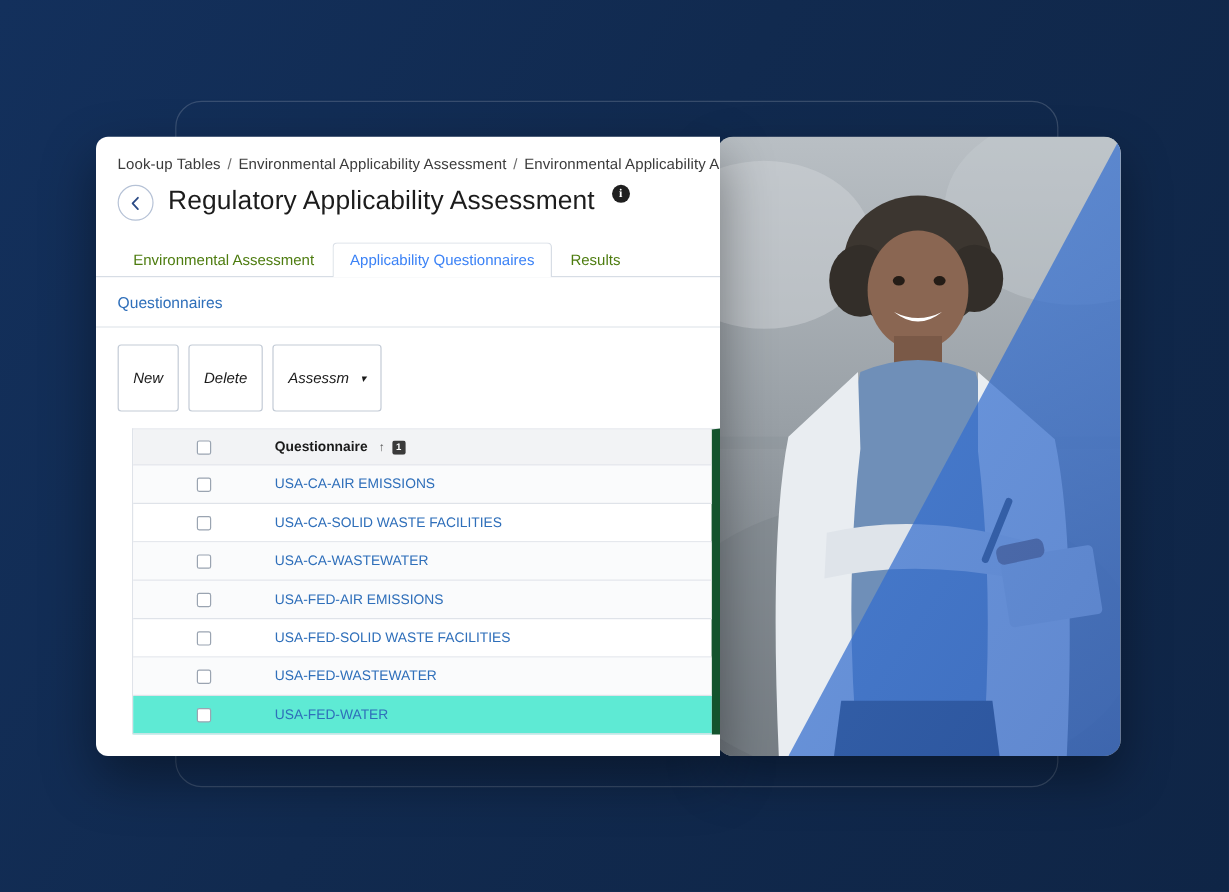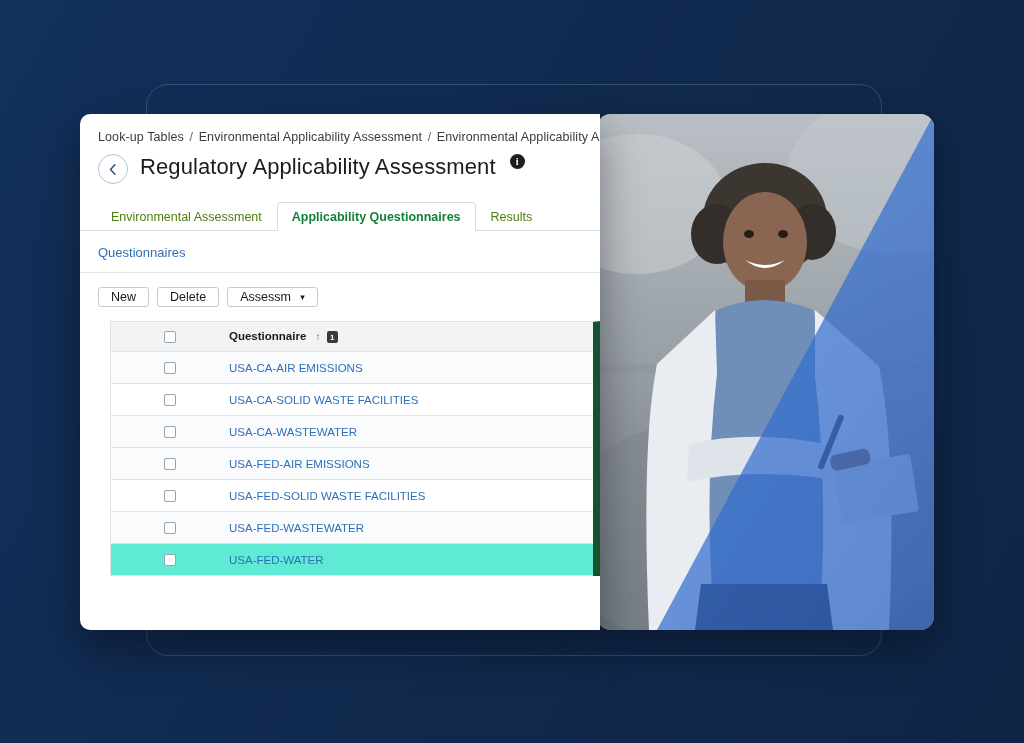--- a/index.html
+++ b/index.html
@@ -132,22 +132,22 @@
     background: transparent;
     cursor: pointer;
     white-space: nowrap;
     position: relative;
     top: 1px;
   }
   .tab.active {
     background: #ffffff;
     border-color: #d7dde5;
     border-radius: 4px 4px 0 0;
-    font-weight: bold;
-    color: #15803d;
+    font-weight: normal;
+    color: #3b82f6;
   }
 
   .section-title {
     font-size: 13px;
     color: #2f6fba;
     font-weight: normal;
     padding: 14px 0 12px 18px;
     border-bottom: 1px solid #e2e6ec;
   }
 
@@ -155,23 +155,24 @@
     display: flex;
     gap: 8px;
     padding: 14px 0 14px 18px;
   }
   .btn {
     font-size: 12.5px;
     color: #1a1a1a;
     background: #ffffff;
     border: 1px solid #c3cbd6;
     border-radius: 3px;
-    padding: 1px 12px;
+    padding: 19px 12px;
     cursor: pointer;
     line-height: 1.3;
+    font-style: italic;
   }
   .btn .caret {
     display: inline-block;
     margin-left: 6px;
     font-size: 9px;
     vertical-align: middle;
   }
 
   .table-wrap {
     margin: 0 0 0 30px;

